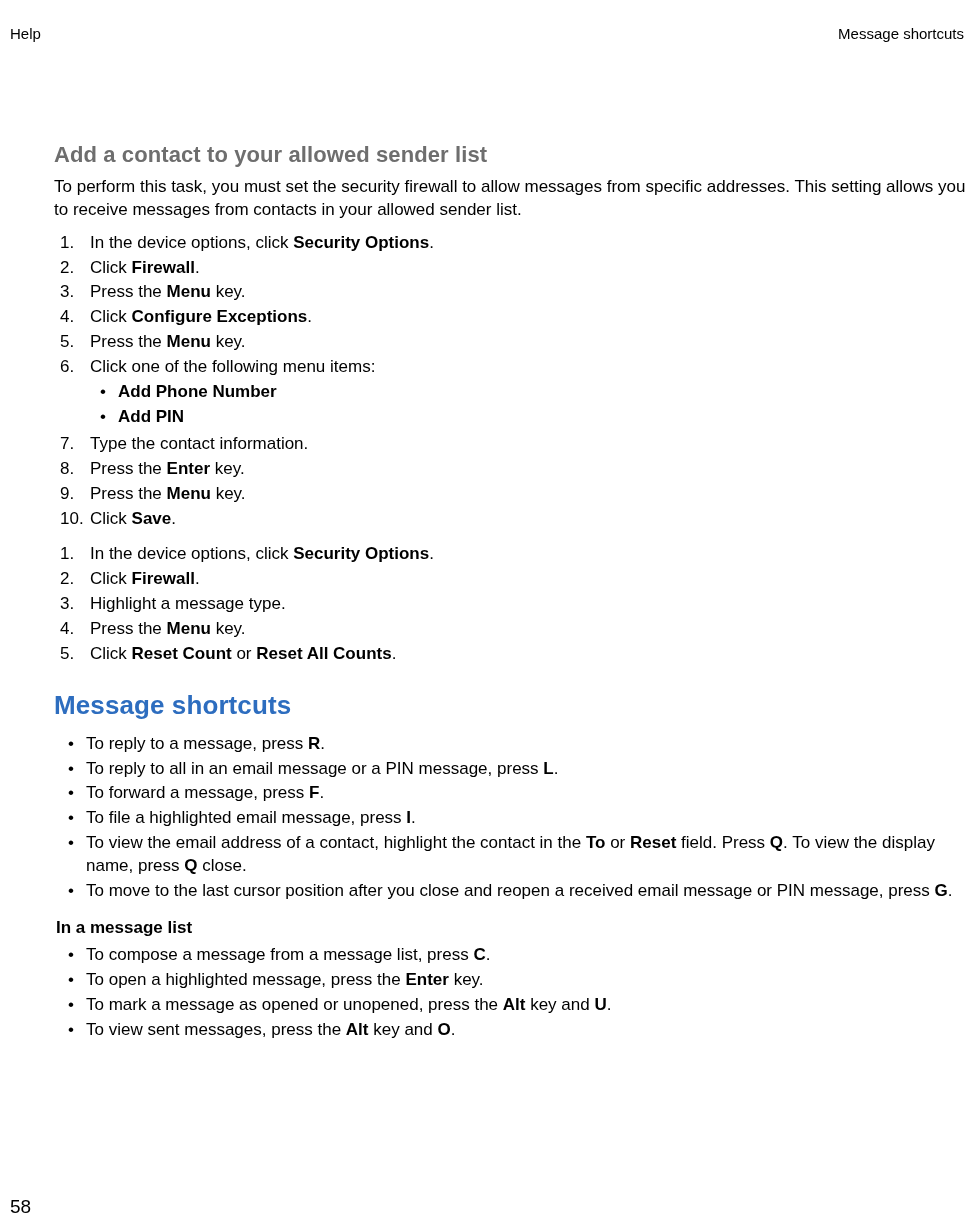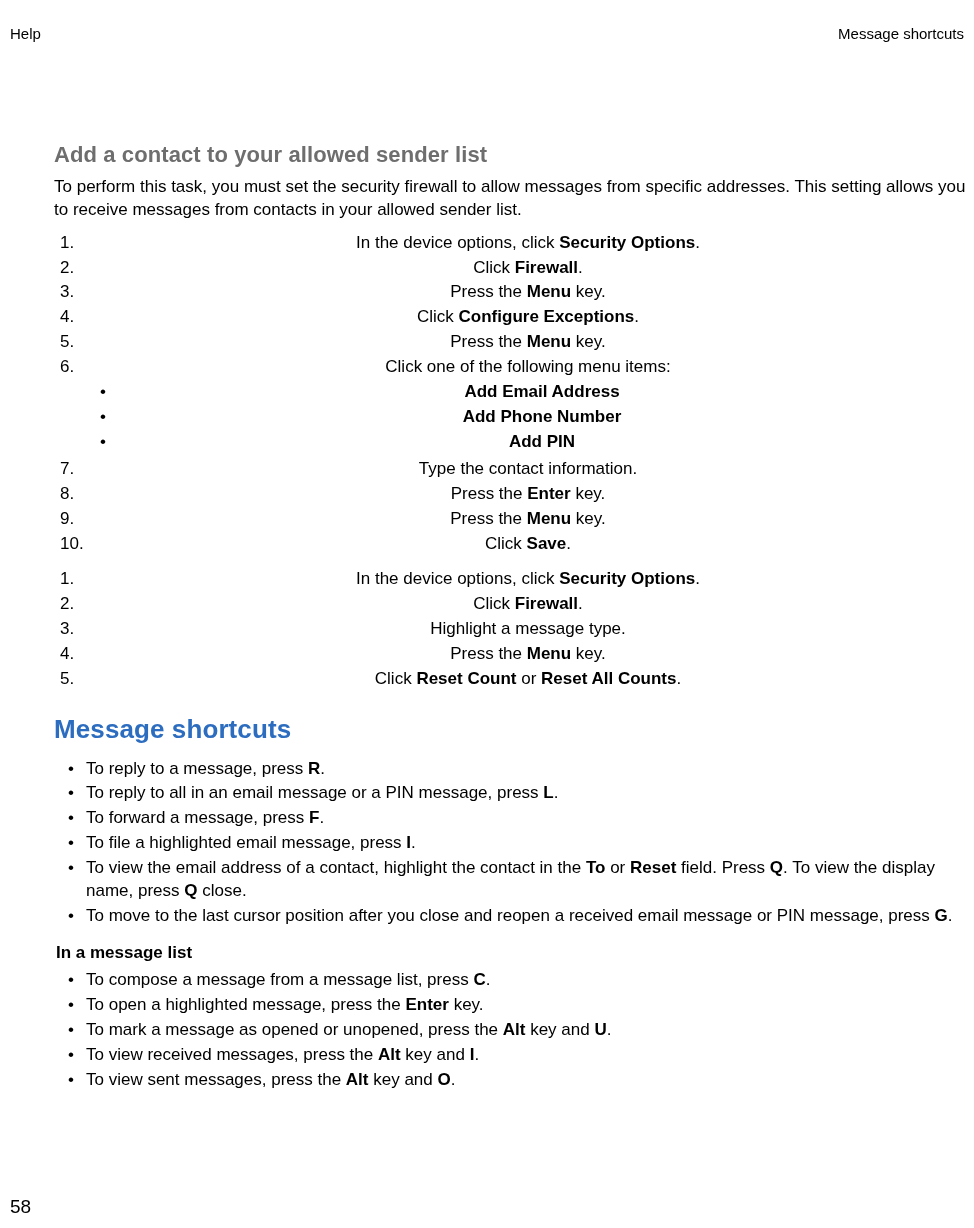--- a/index.html
+++ b/index.html
@@ -59,21 +59,20 @@
     font-weight: 700;
     margin: 14px 0 4px 2px;
     font-size: 17px;
   }
   
   ol.steps {
     margin: 4px 0 12px 0;
     padding-left: 36px;
     counter-reset: step;
     list-style: none;
-    text-align: center;
   }
   ol.steps > li {
     counter-increment: step;
     margin: 2px 0;
     position: relative;
     padding-left: 0;
   }
   ol.steps > li::before {
     content: counter(step) ".";
     position: absolute;
@@ -137,21 +136,20 @@
     <h2 class="section">Add a contact to your allowed sender list</h2>
     <p class="intro">To perform this task, you must set the security firewall to allow messages from specific addresses. This setting allows you to receive messages from contacts in your allowed sender list.</p>
     <ol class="steps">
       <li><span>In the device options, click </span><b>Security Options</b>.</li>
       <li><span>Click </span><b>Firewall</b>.</li>
       <li><span>Press the </span><b>Menu</b><span> key.</span></li>
       <li><span>Click </span><b>Configure Exceptions</b>.</li>
       <li><span>Press the </span><b>Menu</b><span> key.</span></li>
       <li><span>Click one of the following menu items:</span>
         <ul class="bullets">
-          <li><b>Add Email Address</b></li>
           <li><b>Add Phone Number</b></li>
           <li><b>Add PIN</b></li>
         </ul>
       </li>
       <li>Type the contact information.</li>
       <li><span>Press the </span><b>Enter</b><span> key.</span></li>
       <li><span>Press the </span><b>Menu</b><span> key.</span></li>
       <li><span>Click </span><b>Save</b>.</li>
     </ol>
 
@@ -172,19 +170,18 @@
       <li><span>To file a highlighted email message, press </span><b>I</b>.</li>
       <li><span>To view the email address of a contact, highlight the contact in the </span><b>To</b><span> or </span><b>Reset</b><span> field. Press </span><b>Q</b><span>. To view the display name, press </span><b>Q</b><span> close.</span></li>
       <li><span>To move to the last cursor position after you close and reopen a received email message or PIN message, press </span><b>G</b>.</li>
     </ul>
 
     <div class="subhead">In a message list</div>
     <ul class="shortcuts">
       <li><span>To compose a message from a message list, press </span><b>C</b>.</li>
       <li><span>To open a highlighted message, press the </span><b>Enter</b><span> key.</span></li>
       <li><span>To mark a message as opened or unopened, press the </span><b>Alt</b><span> key and </span><b>U</b>.</li>
-      <li><span>To view received messages, press the </span><b>Alt</b><span> key and </span><b>I</b>.</li>
       <li><span>To view sent messages, press the </span><b>Alt</b><span> key and </span><b>O</b>.</li>
     </ul>
   </div>
 
   <div class="pagenum">58</div>
 </div>
 
 </body></html>

